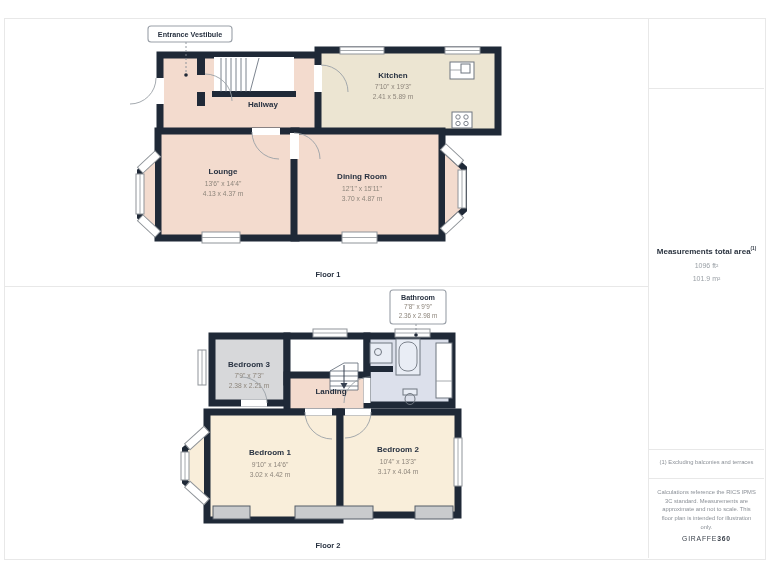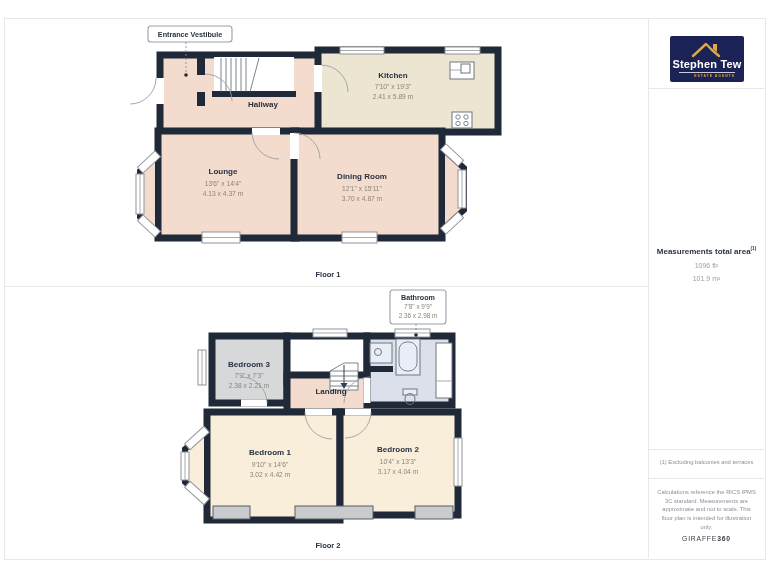--- a/index.html
+++ b/index.html
@@ -220,31 +220,20 @@
     <text class="room-title" x="327" y="108">Landing</text>
     <text class="room-title" x="266" y="169">Bedroom 1</text>
     <text class="room-dim" x="266" y="181">9'10" x 14'6"</text>
     <text class="room-dim" x="266" y="191">3.02 x 4.42 m</text>
     <text class="room-title" x="394" y="166">Bedroom 2</text>
     <text class="room-dim" x="394" y="178">10'4" x 13'3"</text>
     <text class="room-dim" x="394" y="188">3.17 x 4.04 m</text>
     <text class="floor-label" x="324" y="262">Floor 2</text>
   </svg>
 
-  <div class="logo">
-    <svg style="position:static" width="40" height="17" viewBox="0 0 40 17">
-      <path d="M6,15 L19,3 L25,9" fill="none" stroke="#e2a83d" stroke-width="2.4" stroke-linecap="round" stroke-linejoin="round"></path>
-      <path d="M25,9 L32,15" fill="none" stroke="#e2a83d" stroke-width="2.4" stroke-linecap="round"></path>
-      <path d="M26,8 L26,3 L30,3 L30,11" fill="#e2a83d" stroke="none"></path>
-    </svg>
-    <div class="logo-name">Stephen Tew</div>
-    <div class="logo-rule">
-        <span class="logo-tag">ESTATE AGENTS</span>
-      </div>
-  </div>
 
   <div class="area-block">
     <div class="area-title"><span>Measurements total area</span><sup>(1)</sup></div>
     <div class="area-val">1096 ft²</div>
     <div class="area-val">101.9 m²</div>
   </div>
 
   <div class="side-note">(1) Excluding balconies and terraces</div>
   <div class="side-disc">Calculations reference the RICS IPMS 3C standard. Measurements are approximate and not to scale. This floor plan is intended for illustration only.</div>
   <div class="side-brand"><span>GIRAFFE</span><b>360</b></div>

